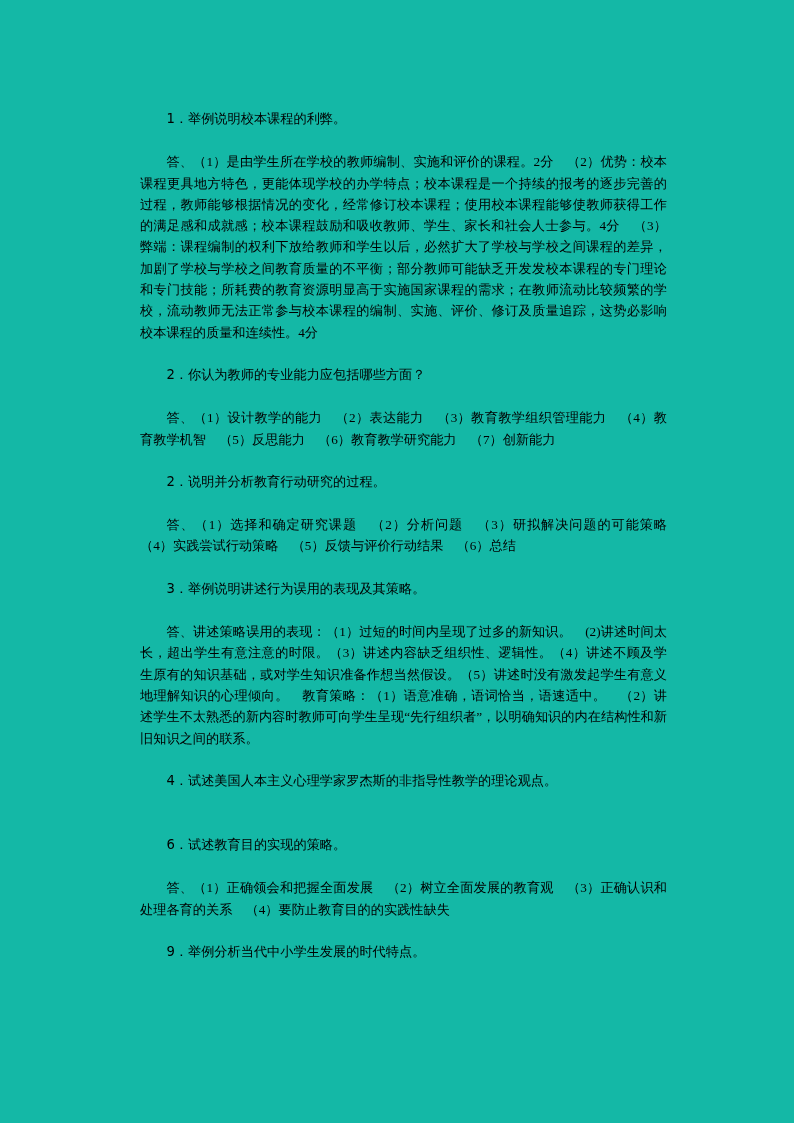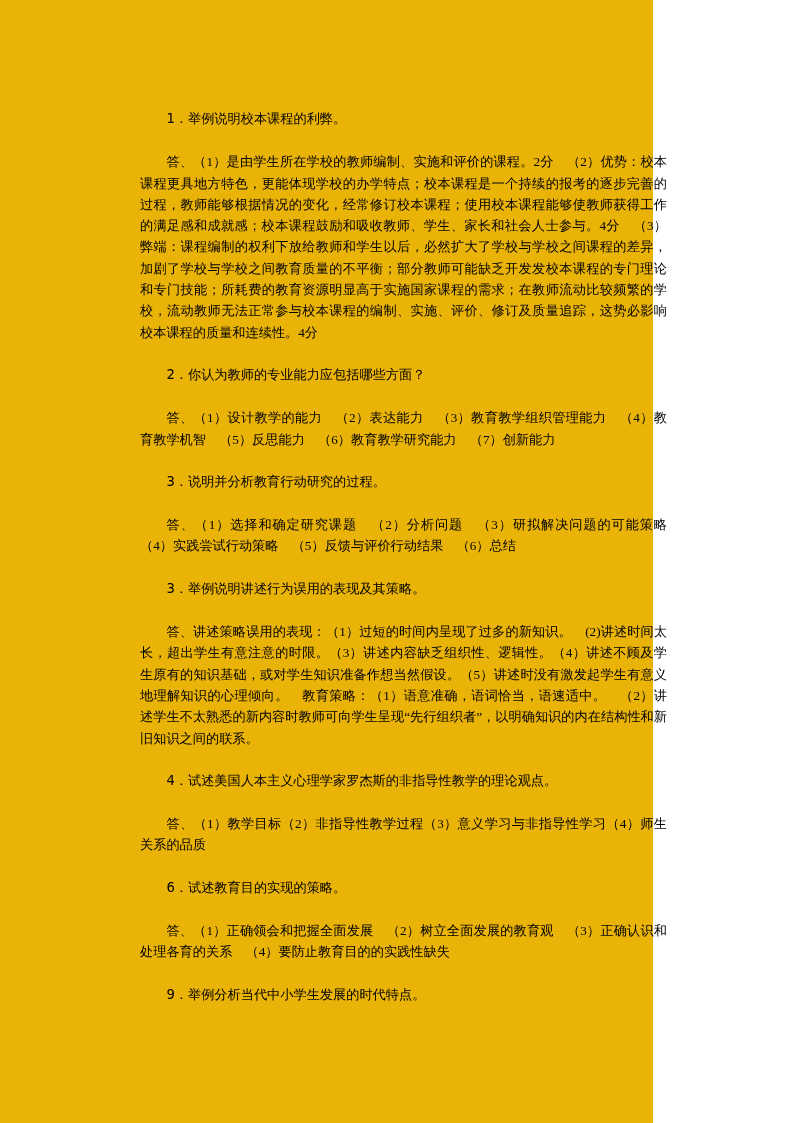--- a/index.html
+++ b/index.html
@@ -10,23 +10,23 @@
   body {
     width: 794px;
     height: 1123px;
     overflow: hidden;
     font-family: "DejaVu Sans", "Liberation Sans", sans-serif;
     color: #000000;
     -webkit-font-smoothing: none;
   }
   .page {
     position: relative;
-    width: 653px;
+    width: 794px;
     height: 1123px;
-    background: #eab308;
+    background: #14b8a6;
     box-sizing: border-box;
   }
   .content {
     position: absolute;
     left: 140px;
     top: 108px;
     width: 527px;
   }
   .qa-block {
     margin: 0;
@@ -74,39 +74,38 @@
 
     <div class="qa-block">
       <p class="line question">2．你认为教师的专业能力应包括哪些方面？</p>
       <div class="gap-q"></div>
       <p class="line answer">答、（1）设计教学的能力　（2）表达能力　（3）教育教学组织管理能力　（4）教育教学机智　（5）反思能力　（6）教育教学研究能力　（7）创新能力</p>
     </div>
 
     <div class="gap-a"></div>
 
     <div class="qa-block">
-      <p class="line question">3．说明并分析教育行动研究的过程。</p>
+      <p class="line question">2．说明并分析教育行动研究的过程。</p>
       <div class="gap-q"></div>
       <p class="line answer">答、（1）选择和确定研究课题　（2）分析问题　（3）研拟解决问题的可能策略　（4）实践尝试行动策略　（5）反馈与评价行动结果　（6）总结</p>
     </div>
 
     <div class="gap-a"></div>
 
     <div class="qa-block">
       <p class="line question">3．举例说明讲述行为误用的表现及其策略。</p>
       <div class="gap-q"></div>
       <p class="line answer">答、讲述策略误用的表现：（1）过短的时间内呈现了过多的新知识。　(2)讲述时间太长，超出学生有意注意的时限。（3）讲述内容缺乏组织性、逻辑性。（4）讲述不顾及学生原有的知识基础，或对学生知识准备作想当然假设。（5）讲述时没有激发起学生有意义地理解知识的心理倾向。　教育策略：（1）语意准确，语词恰当，语速适中。　（2）讲述学生不太熟悉的新内容时教师可向学生呈现“先行组织者”，以明确知识的内在结构性和新旧知识之间的联系。</p>
     </div>
 
     <div class="gap-a"></div>
 
     <div class="qa-block">
       <p class="line question">4．试述美国人本主义心理学家罗杰斯的非指导性教学的理论观点。</p>
       <div class="gap-q"></div>
-      <p class="line answer">答、（1）教学目标（2）非指导性教学过程（3）意义学习与非指导性学习（4）师生关系的品质</p>
     </div>
 
     <div class="gap-a"></div>
 
     <div class="qa-block">
       <p class="line question">6．试述教育目的实现的策略。</p>
       <div class="gap-q"></div>
       <p class="line answer">答、（1）正确领会和把握全面发展　（2）树立全面发展的教育观　（3）正确认识和处理各育的关系　（4）要防止教育目的的实践性缺失</p>
     </div>
 

